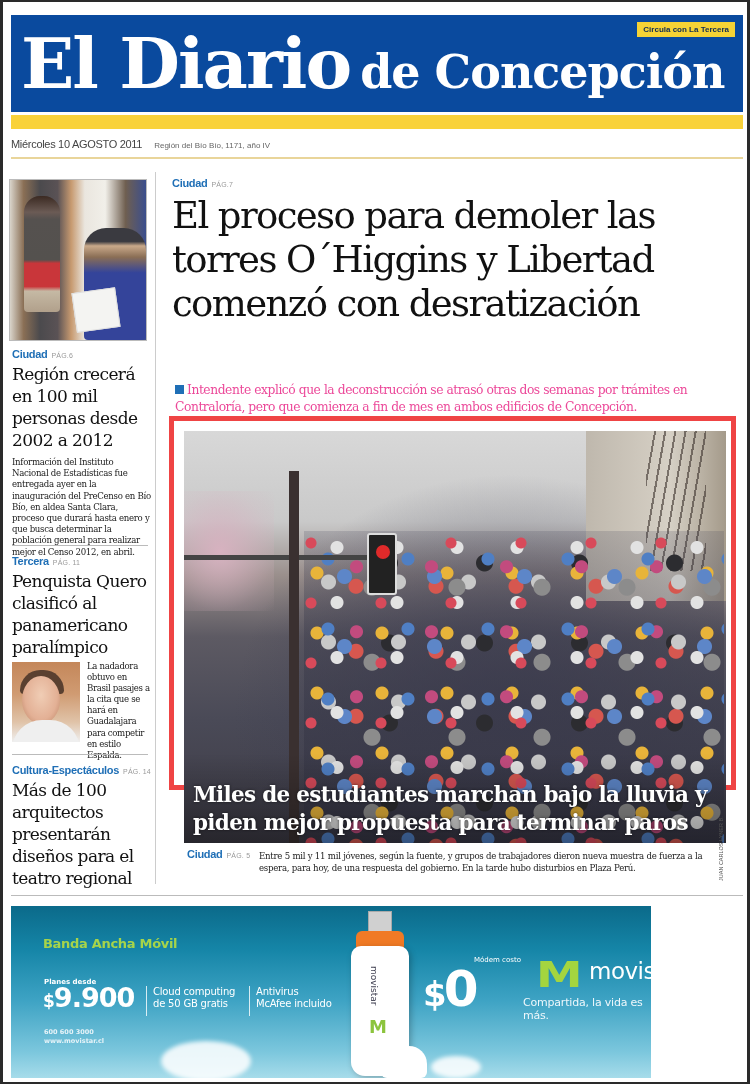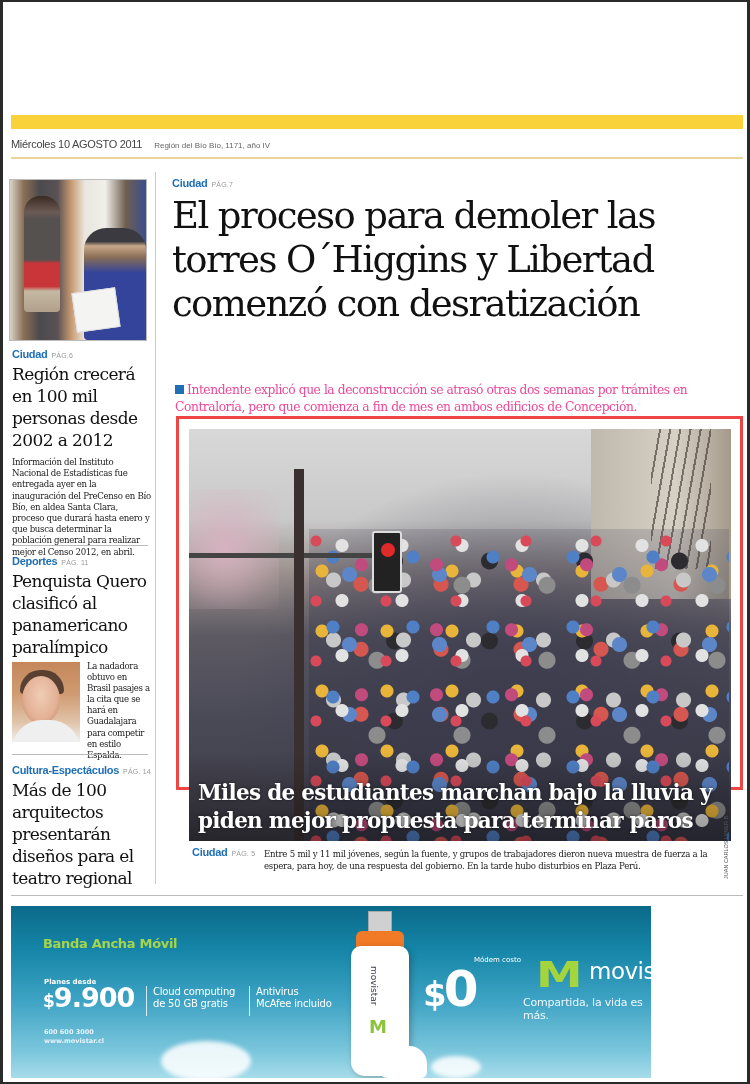--- a/index.html
+++ b/index.html
@@ -105,22 +105,22 @@
     font-family: "DejaVu Serif", serif; font-weight: normal; color: #111;
     font-size: 37px; line-height: 44px; letter-spacing: -1.6px;
   }
   .deck {
     position: absolute; left: 172px; top: 380px; width: 570px;
     font-family: "DejaVu Serif", serif; font-size: 12.3px; line-height: 16.5px; color: #ec4899; letter-spacing: -0.45px;
   }
   .deck .bullet { display: inline-block; width: 9px; height: 9px; background: #1f6fb6; margin-right: 3px; vertical-align: 0px; }
 
   .photo-box {
-    position: absolute; left: 173px; top: 414px; width: 567px; height: 374px;
-    border: 3px solid #ef4444; background: #fff;
+    position: absolute; left: 166px; top: 414px; width: 567px; height: 374px;
+    border: 5px solid #ef4444; background: #fff;
   }
   .photo {
     position: absolute; left: 10px; top: 10px; width: 542px; height: 412px; overflow: hidden;
     background:
       radial-gradient(ellipse at 60% 70%, rgba(60,60,80,0.85) 0%, rgba(60,60,80,0.0) 60%),
       linear-gradient(180deg, #d8d8d8 0%, #c9c9c9 22%, #9a8f8c 35%, #5d5a63 50%, #4a4a57 70%, #3c3a44 100%);
   }
   .photo .crowd {
     position: absolute; left: 120px; top: 100px; width: 420px; height: 320px;
     background:
@@ -207,20 +207,26 @@
   .ad-modem-price .cur { font-size: 34px; }
   .mv-logo-m { position: absolute; left: 525px; top: 48px; font-family: "DejaVu Sans", sans-serif; font-weight: bold; font-size: 36px; color: #a4d53f; transform: scaleX(1.3); transform-origin: left center; }
   .mv-brand { position: absolute; left: 578px; top: 52px; font-family: "DejaVu Sans", sans-serif; font-size: 23px; color: #fff; letter-spacing: -0.5px; }
   .mv-slogan { position: absolute; left: 512px; top: 90px; font-family: "DejaVu Sans", sans-serif; font-size: 11px; color: #eef7fb; letter-spacing: -0.2px; }
 </style>
 </head>
 <body>
 
 <div class="page">
 
+  <div class="masthead">
+    <div class="mast-title">
+      <span class="big">El Diario</span><span class="small">de Concepción</span>
+    </div>
+    <div class="circula-badge">Circula con La Tercera</div>
+  </div>
   <div class="yellow-bar"></div>
 
   <div class="dateline">
     <span class="date">Miércoles 10 AGOSTO 2011</span><span class="region">Región del Bío Bío, 1171, año IV</span>
   </div>
   <div class="dateline-rule"></div>
 
   <div class="col-divider"></div>
 
   <div class="thumb1">
@@ -233,21 +239,21 @@
     <div class="section-label">
       <span>Ciudad</span><span class="page-ref">PÁG.6</span>
     </div>
     <h2>Región crecerá en 100 mil personas desde 2002 a 2012</h2>
     <p>Información del Instituto Nacional de Estadísticas fue entregada ayer en la inauguración del PreCenso en Bío Bío, en aldea Santa Clara, proceso que durará hasta enero y que busca determinar la población general para realizar mejor el Censo 2012, en abril.</p>
   </div>
   <div class="story-rule" style="top:543px"></div>
 
   <div class="story story2">
     <div class="section-label">
-      <span>Deportes</span><span class="page-ref">PÁG. 11</span>
+      <span>Tercera</span><span class="page-ref">PÁG. 11</span>
     </div>
     <h2>Penquista Quero clasificó al panamericano paralímpico</h2>
   </div>
   <div class="thumb2">
     <div class="hair"></div>
     <div class="face"></div>
     <div class="hoodie"></div>
   </div>
   <div class="story2-text">
     <p>La nadadora obtuvo en Brasil pasajes a la cita que se hará en Guadalajara para competir en estilo Espalda.</p>

